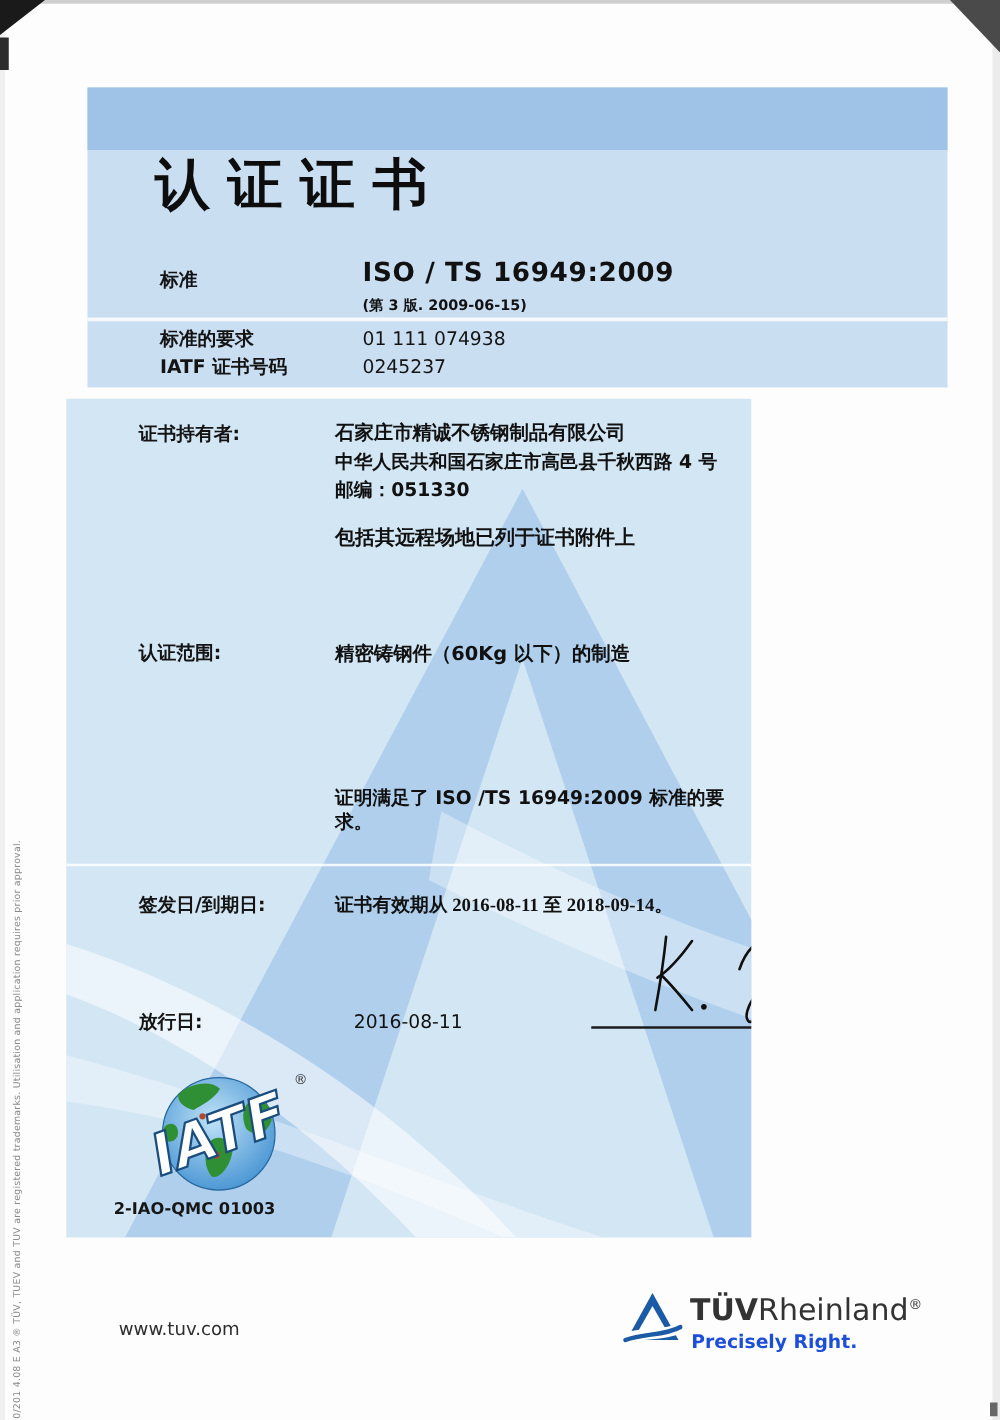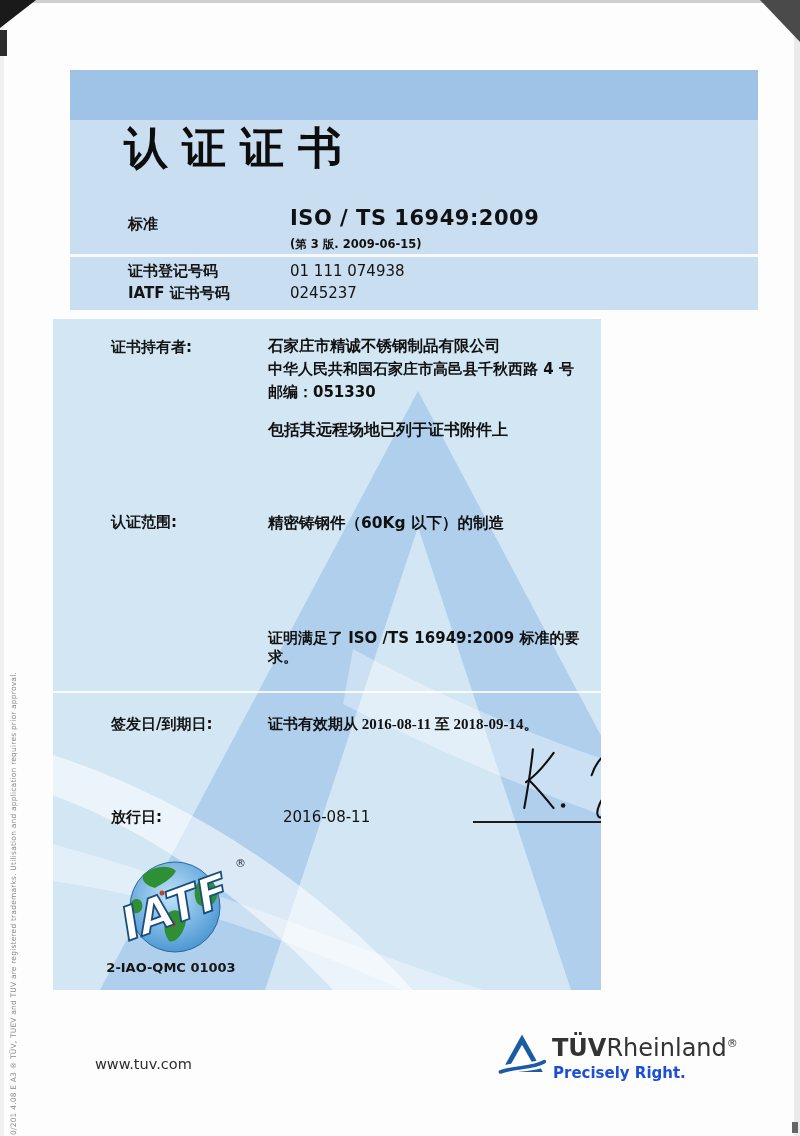--- a/index.html
+++ b/index.html
@@ -49,21 +49,21 @@
   .sep-b{position:absolute;left:0;top:372px;width:100%;height:2px;background:rgba(255,255,255,.85);}
   .validity-label{position:absolute;left:58px;top:396px;}
   .validity-value{position:absolute;left:215px;top:396px;font-weight:bold;font-size:15px;font-family:Liberation Serif, serif;}
   .release-label{position:absolute;left:58px;top:489px;}
   .release-value{position:absolute;left:230px;top:489px;font-size:15px;}
   .signature{position:absolute;left:440px;top:420px;width:230px;height:82px;}
   .sig-line{position:absolute;left:420px;top:502px;width:268px;height:2px;background:#1c1c1c;}
   .issuer{position:absolute;left:420px;top:508px;width:268px;text-align:center;
     font-size:13px;line-height:16.5px;color:#101010;}
   .iatf-logo{position:absolute;left:60px;top:534px;width:140px;height:102px;}
-  .iatf-code{position:absolute;left:38px;top:641px;width:160px;text-align:center;
+  .iatf-code{position:absolute;left:38px;top:641px;width:160px;
     font-size:13px;font-weight:600;color:#161616;}
   .page-num{position:absolute;left:592px;top:624px;font-size:12px;font-weight:bold;color:#be185d;}
 
   
   .website{position:absolute;left:95px;top:1056px;font-size:14.5px;color:#2e2e2e;}
   .tuv-tri{position:absolute;left:498px;top:1028px;width:48px;height:56px;}
   .brand{position:absolute;left:552px;top:1034px;font-size:24px;color:#333;white-space:nowrap;}
   .brand .b-tuv{font-weight:bold;}
   .brand .b-reg{font-size:11px;vertical-align:super;}
   .tagline{position:absolute;left:553px;top:1064px;font-size:15px;font-weight:600;color:#1d4ed8;}
@@ -89,21 +89,21 @@
   <div class="block-a">
     <div class="band"></div>
     <div class="title">认证证书</div>
 
     <div class="lbl std-label">标准</div>
     <div class="std-value">ISO / TS 16949:2009</div>
     <div class="std-edition">(第 3 版. 2009-06-15)</div>
 
     <div class="sep-a"></div>
 
-    <div class="lbl reg-label">证书登记号码</div>
+    <div class="lbl reg-label">标准的要求</div>
     <div class="val reg-value">01 111 074938</div>
     <div class="lbl iatf-label">IATF 证书号码</div>
     <div class="val iatf-value">0245237</div>
   </div>
 
   <div class="block-b">
 
     <svg class="wm" viewBox="0 0 688 671" preserveAspectRatio="none">
       <path d="M365,72 L683,671 L47,671 Z  M365,208 L518,671 L212,671 Z" fill="#afcfec" fill-rule="evenodd"></path>
       <path d="M-20,430 C120,470 260,560 360,671 L280,671 C190,575 80,500 -20,470 Z" fill="rgba(255,255,255,0.55)"></path>

